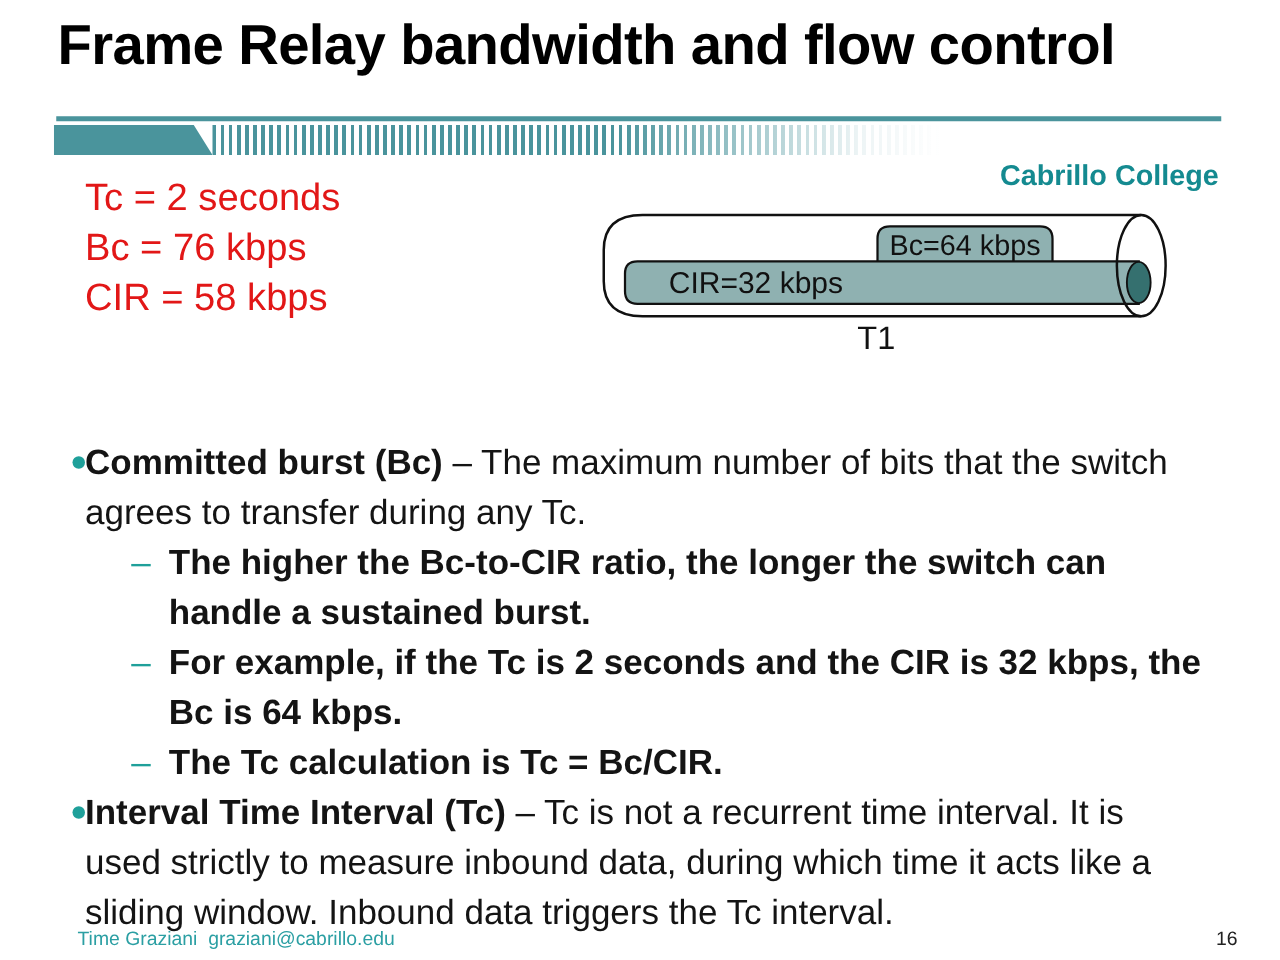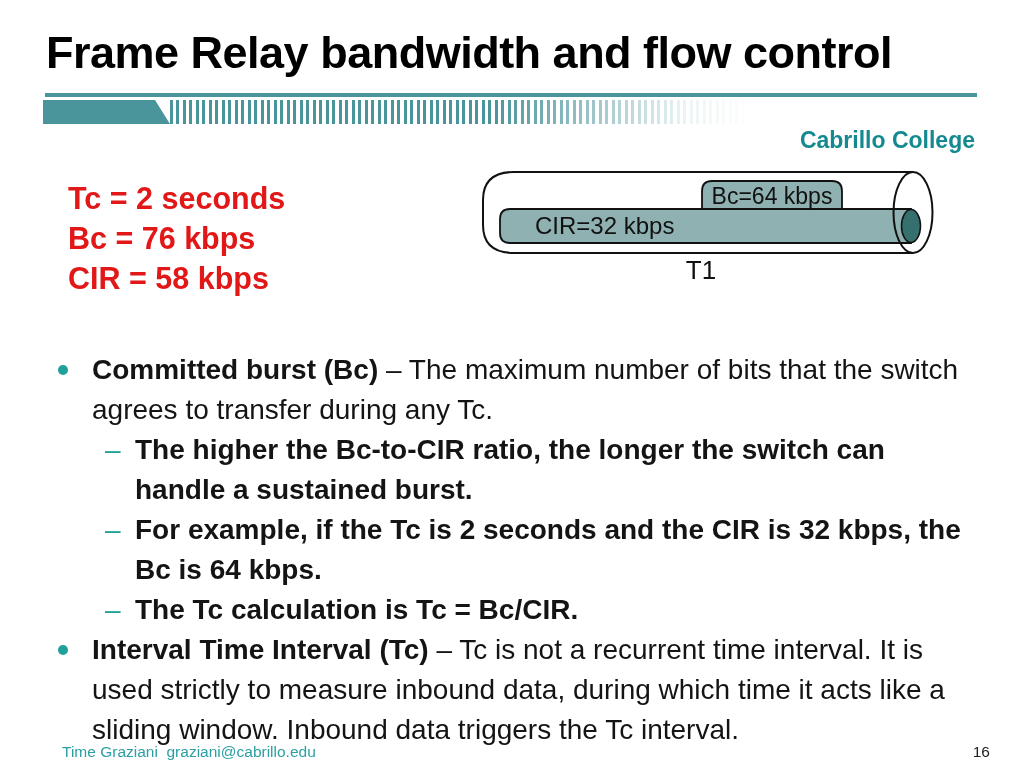--- a/index.html
+++ b/index.html
@@ -1,43 +1,43 @@
 <!DOCTYPE html>
 <html><head>
 <meta charset="utf-8">
 <style>
   html,body{margin:0;padding:0;background:#ffffff;}
   .slide{position:relative;width:1024px;height:768px;background:#ffffff;overflow:hidden;
          font-family:"Liberation Sans",sans-serif;color:#141414;}
 
-  .title{position:absolute;left:46px;top:27px;font-size:45px;font-weight:bold;
+  .title{position:absolute;left:46px;top:10px;font-size:45px;font-weight:bold;
          color:#000;letter-spacing:-0.5px;white-space:nowrap;}
 
   .rule{position:absolute;left:45px;top:93px;width:932px;height:3.5px;background:#4A949C;}
 
   .band-solid{position:absolute;left:43px;top:100px;width:127px;height:24px;background:#4A949C;
               clip-path:polygon(0 0,112px 0,127px 100%,0 100%);}
   .band-stripes{position:absolute;left:170px;top:100px;width:588px;height:24px;
     background-image:
       linear-gradient(90deg,rgba(255,255,255,0) 0%,rgba(255,255,255,0) 55%,rgba(255,255,255,0.9) 88%,#ffffff 99%),
       repeating-linear-gradient(90deg,#4A949C 0,#4A949C 3px,#ffffff 3px,#ffffff 6.5px);}
   .brand{position:absolute;left:670px;top:99px;width:305px;text-align:right;
          font-size:23px;font-weight:bold;color:#148A90;white-space:nowrap;margin-top:28px;}
 
-  .params{position:absolute;left:68px;top:138px;font-size:30.5px;font-weight:bold;
-          color:#E21717;line-height:40px;white-space:nowrap;margin-top:40px;}
+  .params{position:absolute;left:68px;top:138px;font-size:30.5px;font-weight:normal;
+          color:#E21717;line-height:40px;white-space:nowrap;}
 
   .diagram{position:absolute;left:470px;top:160px;width:480px;height:135px;}
   .svg-text{font-family:"Liberation Sans",sans-serif;fill:#111;}
 
   .content{position:absolute;left:50px;top:350px;width:940px;font-size:28px;line-height:40px;}
   .mrow{display:flex;align-items:flex-start;}
   .dot{flex:0 0 auto;width:10px;height:10px;border-radius:50%;background:#1FA09A;
        margin:15px 0 0 8px;}
-  .btext{margin-left:24px;width:893px;}
+  .btext{width:893px;}
   .btext b{font-weight:bold;}
   .srow{display:flex;align-items:flex-start;margin-left:55px;}
   .dash{flex:0 0 30px;color:#1FA09A;}
   .stext{width:845px;font-weight:bold;}
 
   .footer-left{position:absolute;left:62px;top:743px;font-size:15.5px;color:#2B9FA3;white-space:pre;}
   .page-num{position:absolute;right:34px;top:743px;font-size:15.5px;color:#222;margin-left:21px;}
 </style>
 </head>
 <body>

